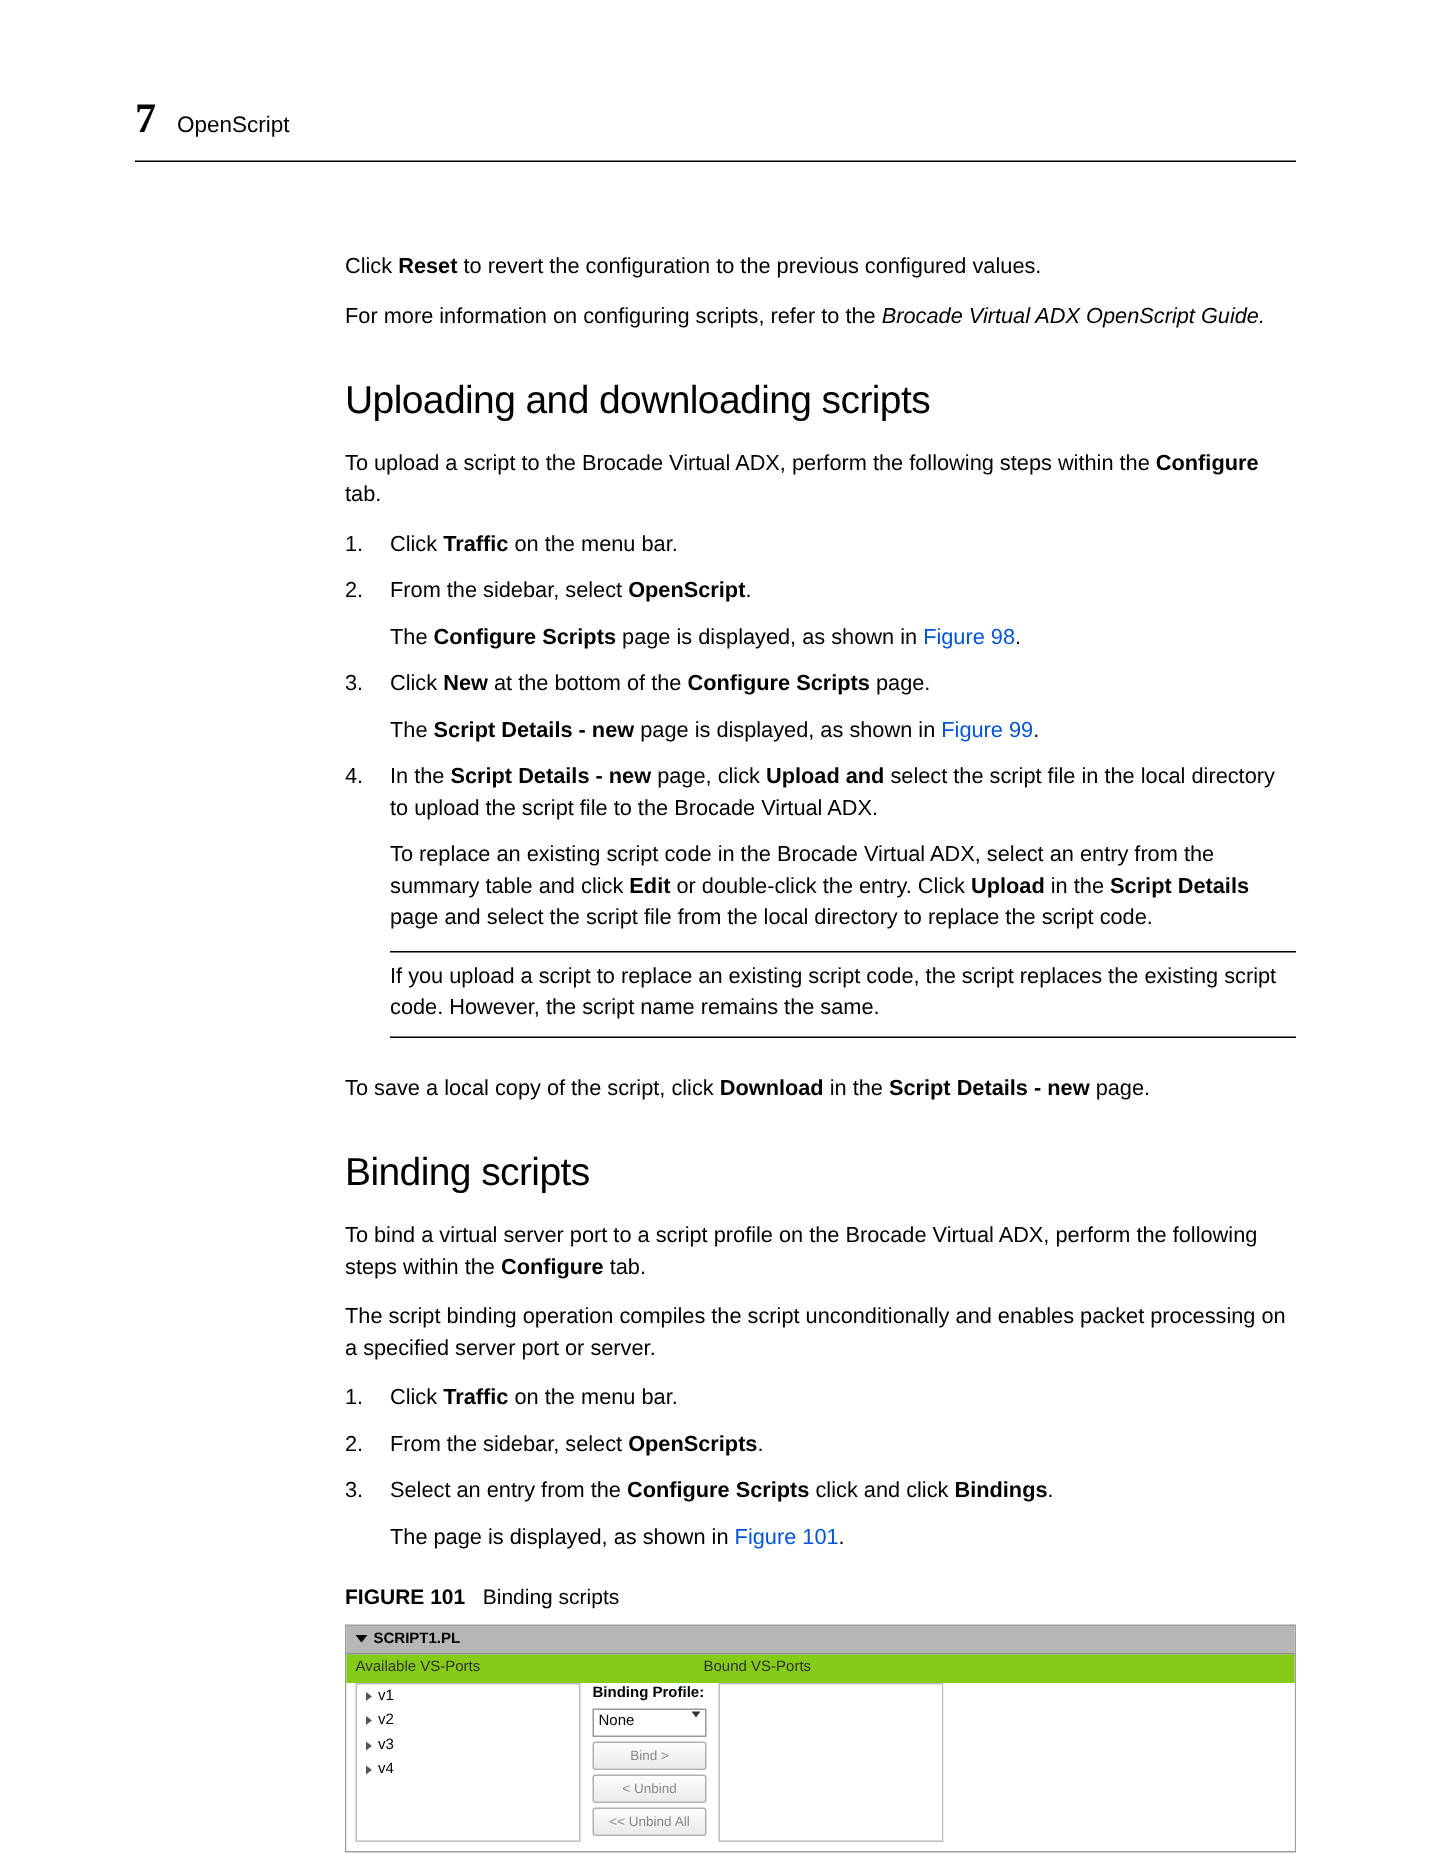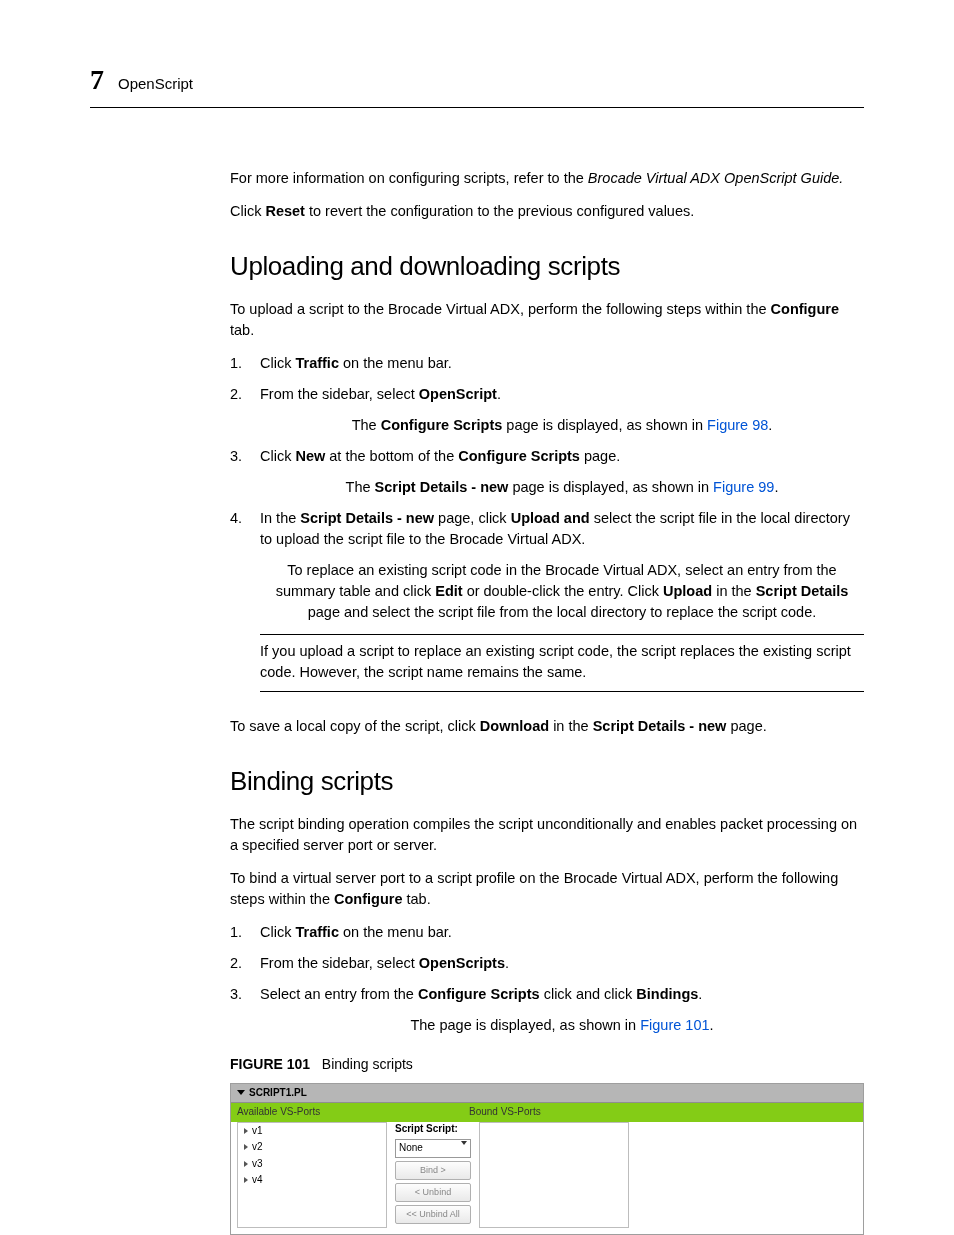--- a/index.html
+++ b/index.html
@@ -51,21 +51,21 @@
     list-style: none;
     margin-bottom: 10px;
   }
   ol li {
     display: flex;
     gap: 14px;
     margin-bottom: 10px;
   }
   ol li .num { min-width: 16px; }
   ol li .body { flex: 1; }
-  .sub-para { margin-top: 10px; text-align: center; }
+  .sub-para { margin-top: 10px; }
   .note-block {
     border-top: 1px solid #000;
     border-bottom: 1px solid #000;
     padding: 6px 0 8px 0;
     margin: 10px 0 14px 0;
   }
   .note-block .note-label {
     font-family: "Arial Narrow", Arial, sans-serif;
     font-stretch: condensed;
     font-weight: bold;
@@ -171,24 +171,24 @@
 <body>
 
 <div class="page-header">
   <div class="chapter-num">7</div>
   <div class="chapter-title">OpenScript</div>
 </div>
 
 <div class="content">
 
   <p class="para">
+    <span>Click </span><span class="bold">Reset</span><span> to revert the configuration to the previous configured values.</span>
+  </p>
+  <p class="para">
     <span>For more information on configuring scripts, refer to the </span><span class="italic">Brocade Virtual ADX OpenScript Guide.</span>
-  </p>
-  <p class="para">
-    <span>Click </span><span class="bold">Reset</span><span> to revert the configuration to the previous configured values.</span>
   </p>
 
   <h2 class="section">Uploading and downloading scripts</h2>
   <p class="para">
     <span>To upload a script to the Brocade Virtual ADX, perform the following steps within the </span><span class="bold">Configure</span><span> tab.</span>
   </p>
 
   <ol>
     <li>
       <span class="num">1.</span>
@@ -226,24 +226,24 @@
         </div>
       </span>
     </li>
   </ol>
 
   <p class="para">
     <span>To save a local copy of the script, click </span><span class="bold">Download</span><span> in the </span><span class="bold">Script Details - new</span><span> page.</span>
   </p>
 
   <h2 class="section">Binding scripts</h2>
+  <p class="para">
+    <span>To bind a virtual server port to a script profile on the Brocade Virtual ADX, perform the following steps within the </span><span class="bold">Configure</span><span> tab.</span>
+  </p>
   <p class="para">The script binding operation compiles the script unconditionally and enables packet processing on a specified server port or server.</p>
-  <p class="para">
-    <span>To bind a virtual server port to a script profile on the Brocade Virtual ADX, perform the following steps within the </span><span class="bold">Configure</span><span> tab.</span>
-  </p>
 
   <ol>
     <li>
       <span class="num">1.</span>
       <span class="body">
         <span>Click </span><span class="bold">Traffic</span><span> on the menu bar.</span>
       </span>
     </li>
     <li>
       <span class="num">2.</span>
@@ -289,21 +289,21 @@
         <div class="list-item">
             <span class="tri"></span>
             <span>v3</span>
           </div>
         <div class="list-item">
             <span class="tri"></span>
             <span>v4</span>
           </div>
       </div>
       <div class="mid-col">
-        <div class="mid-label">Script Script:</div>
+        <div class="mid-label">Binding Profile:</div>
         <div class="select-box">
           <span>None</span>
           <span class="arrow"></span>
         </div>
         <div class="small-btn">Bind &gt;</div>
         <div class="small-btn">&lt; Unbind</div>
         <div class="small-btn">&lt;&lt; Unbind All</div>
       </div>
       <div class="list-box wide"></div>
       <div style="flex:1;background:#fff;"></div>

